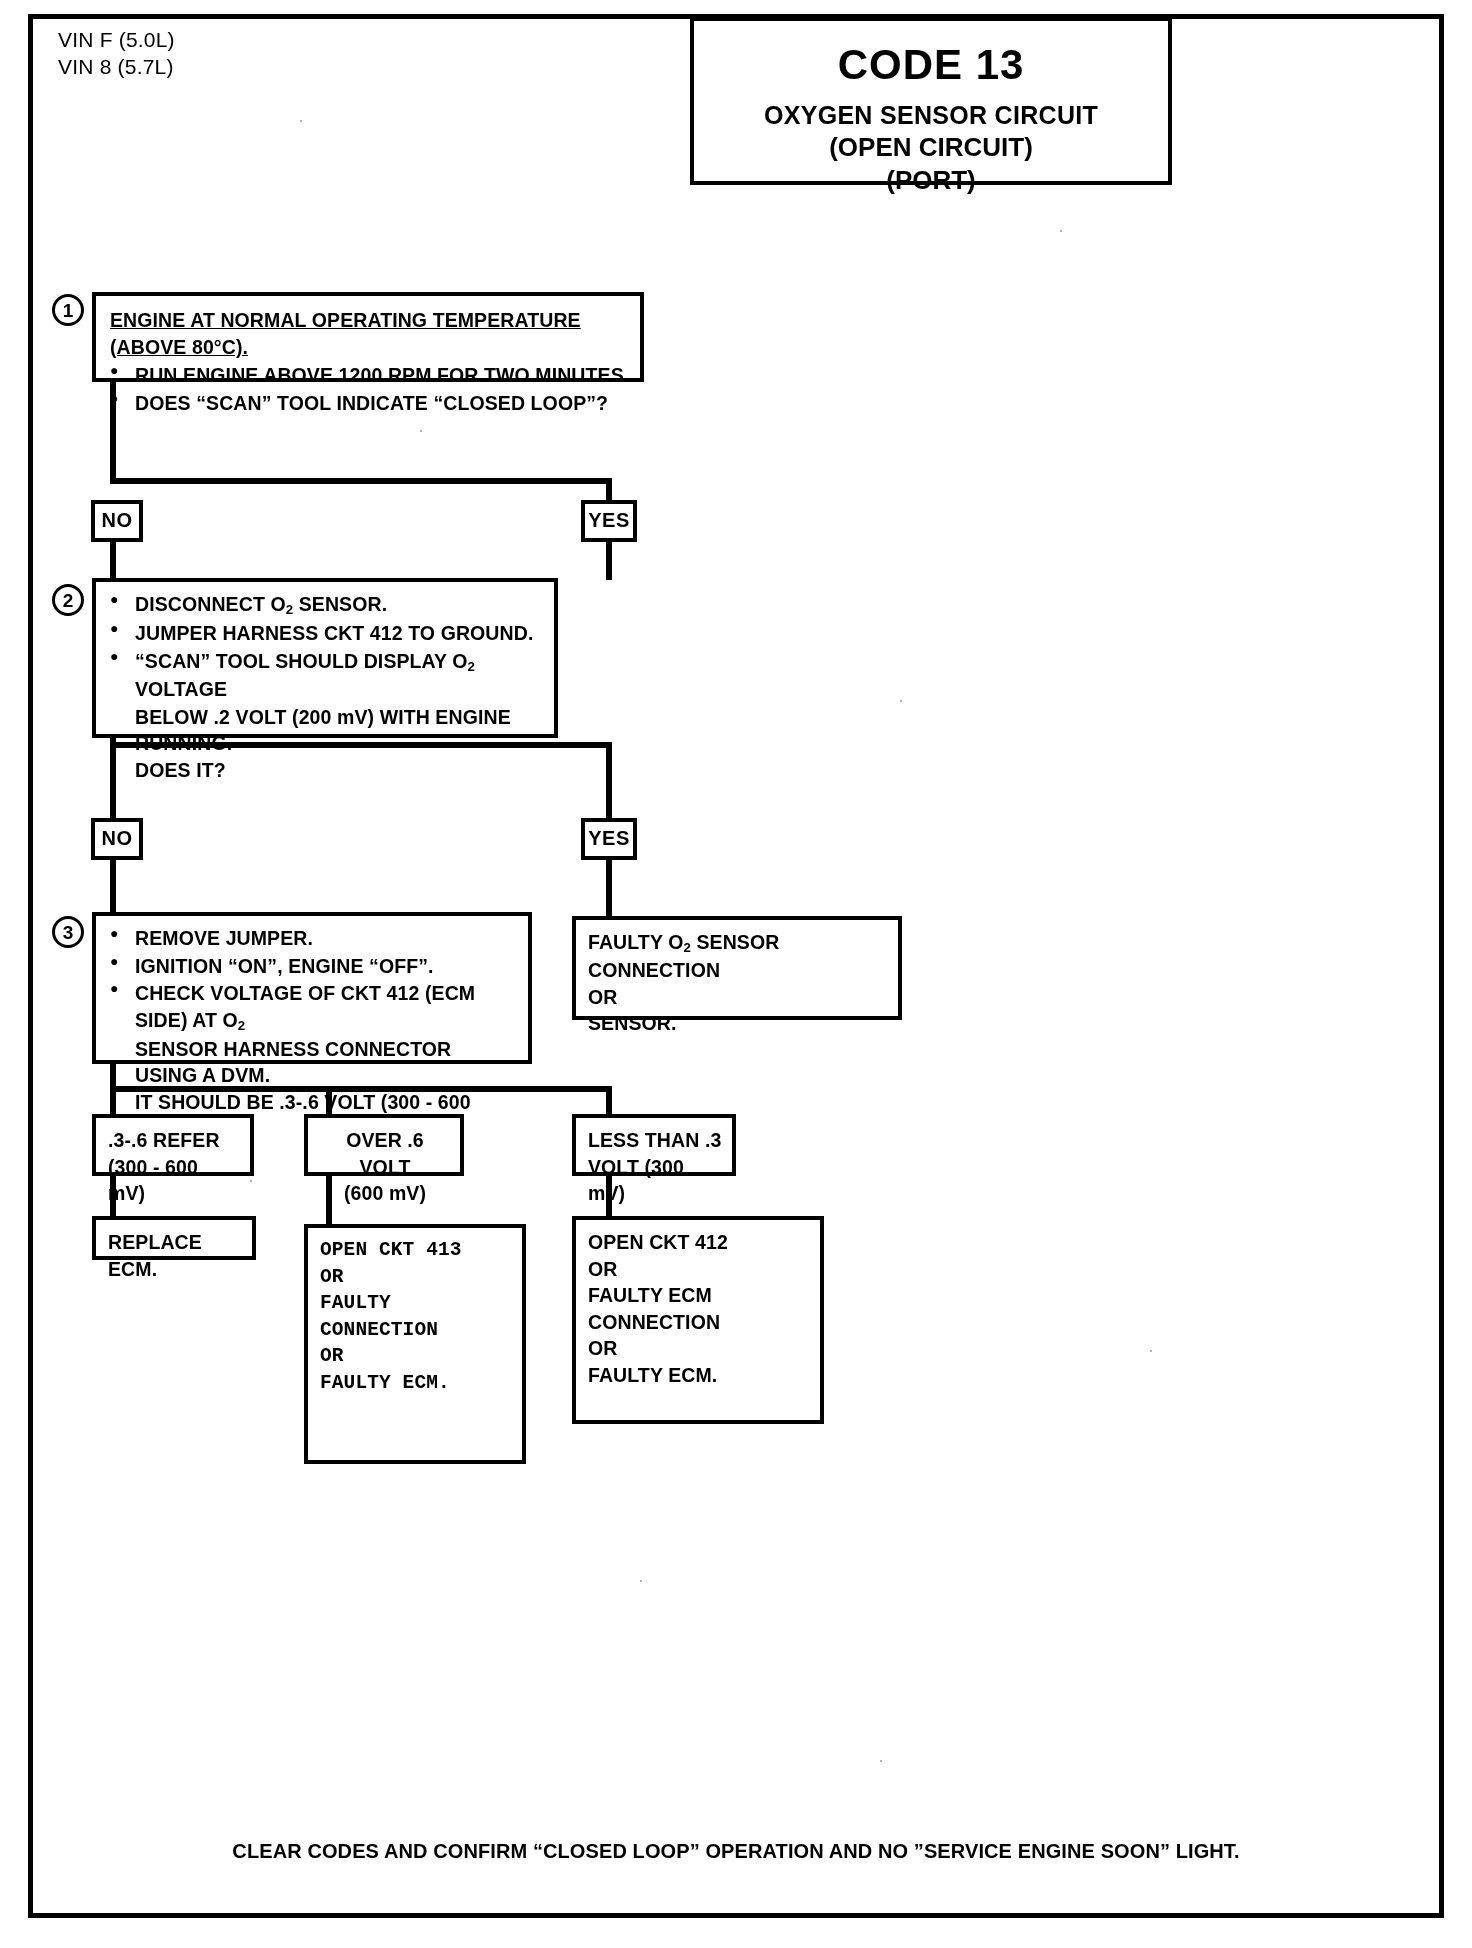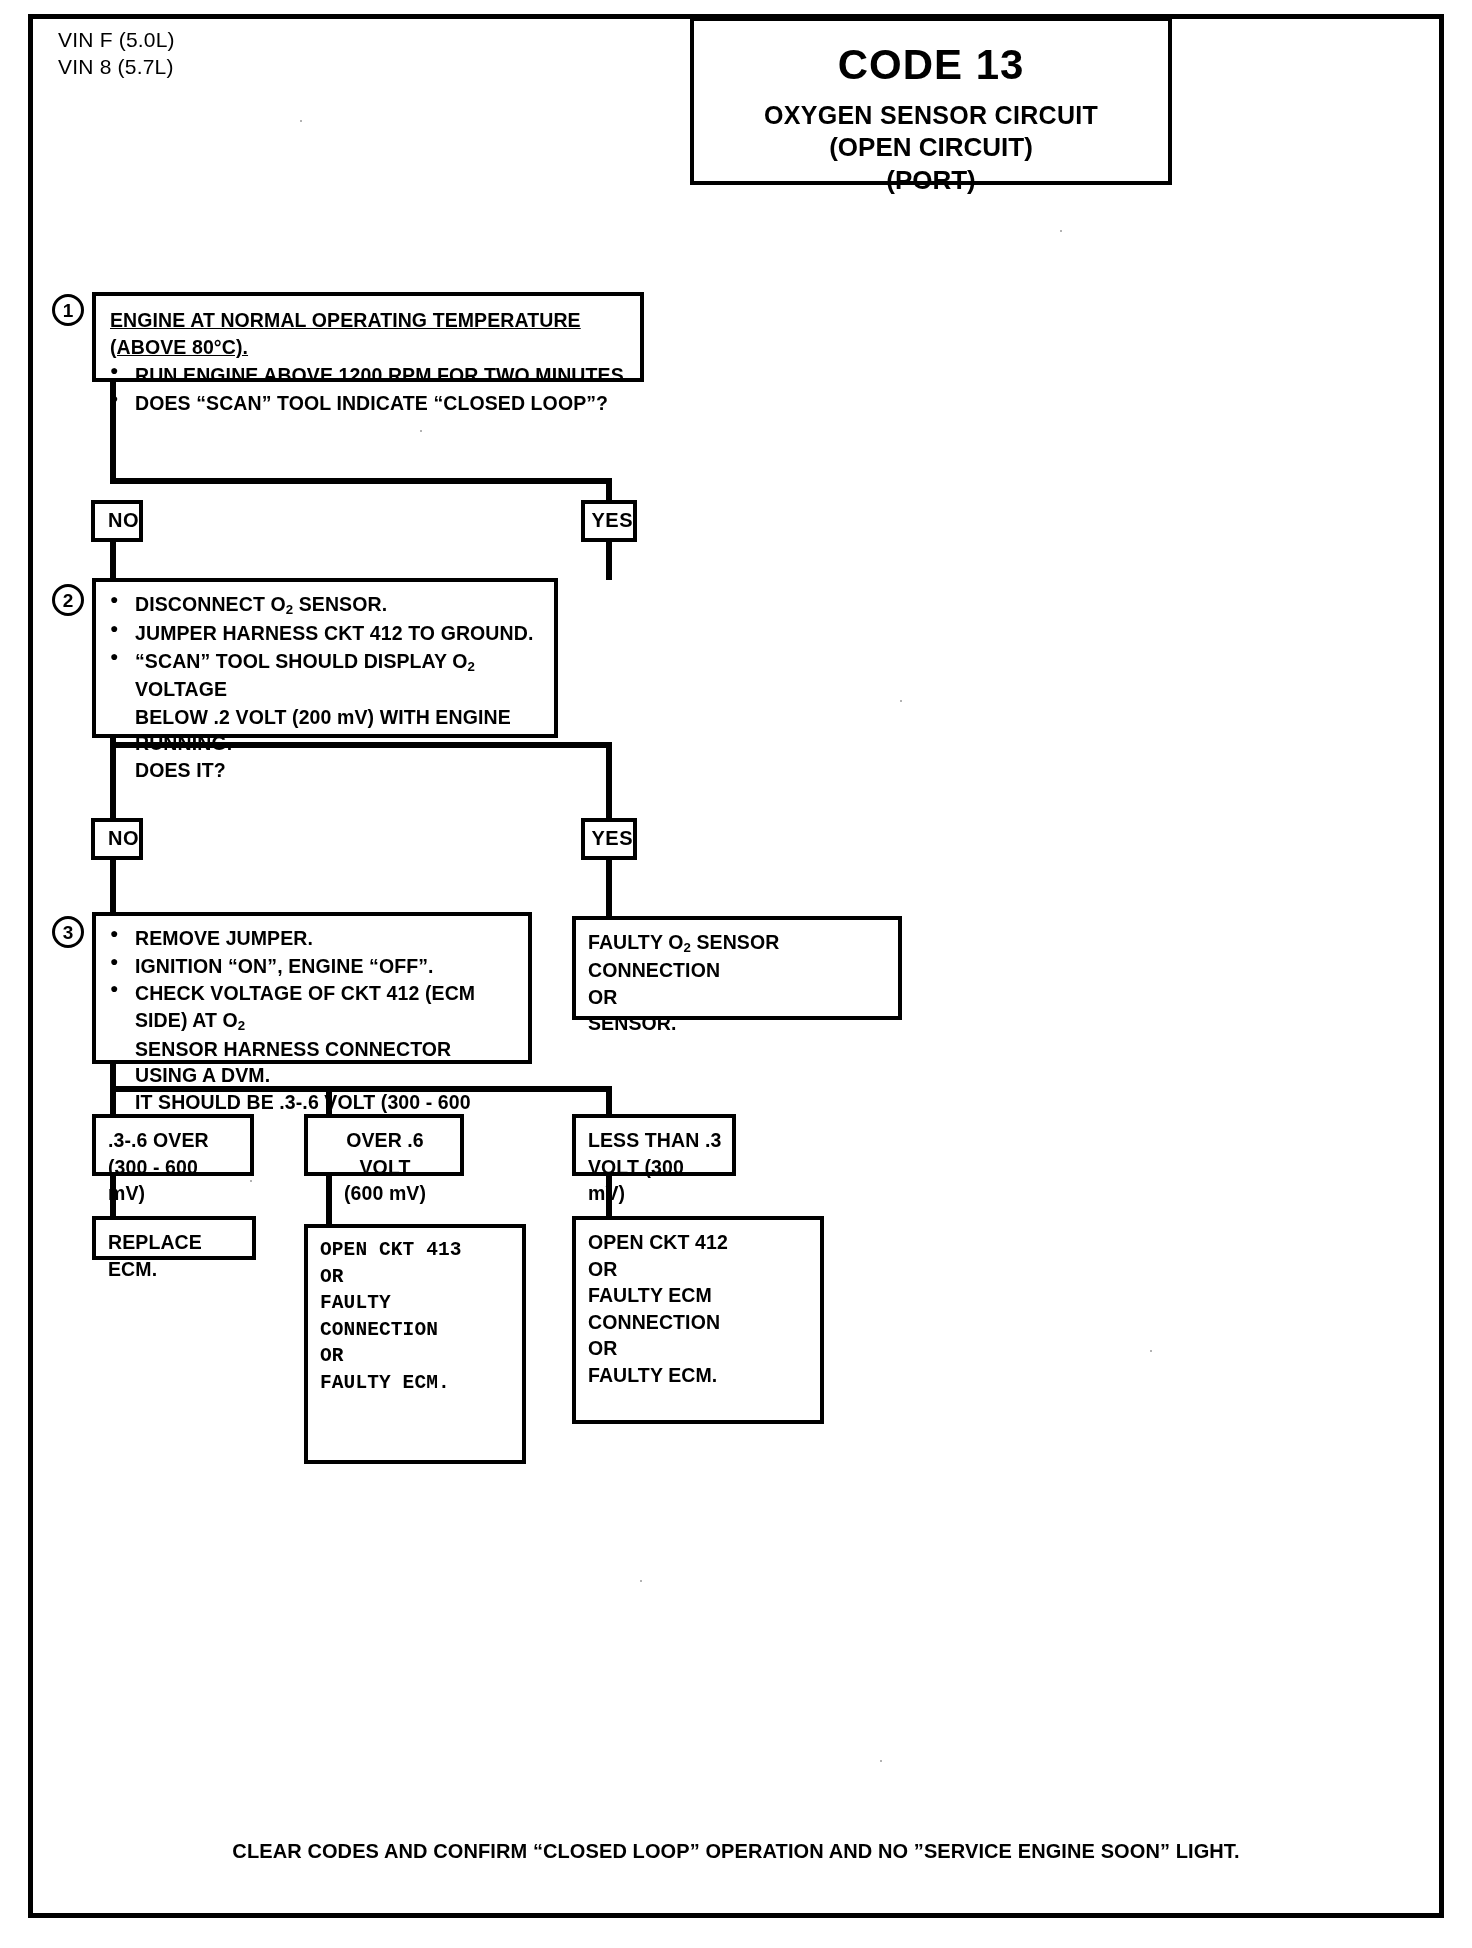--- a/index.html
+++ b/index.html
@@ -98,21 +98,21 @@
     line-height: 27px;
     background: #fff;
   }
   .yn-box {
     position: absolute;
     border: 4px solid #000;
     box-sizing: border-box;
     background: #fff;
     font-size: 20px;
     font-weight: bold;
-    text-align: right;
+    text-align: center;
     letter-spacing: 0.5px;
   }
   .yn-box span { display: block; margin-top: 5px; }
   .line {
     position: absolute;
     background: #000;
   }
   ul.bullets {
     margin: 0;
     padding: 0;
@@ -251,21 +251,21 @@
     </div>
   </div>
 
   <div class="line" style="left:110px;top:1064px;width:6px;height:50px;"></div>
   <div class="line" style="left:110px;top:1086px;width:502px;height:6px;"></div>
   <div class="line" style="left:326px;top:1086px;width:6px;height:28px;"></div>
   <div class="line" style="left:606px;top:1086px;width:6px;height:28px;"></div>
 
   <div class="box" style="left:92px;top:1114px;width:162px;height:62px;">
     <div class="inner">
-      <div>.3-.6 OVER</div>
+      <div>.3-.6 REFER</div>
       <div>(300 - 600 mV)</div>
     </div>
   </div>
   <div class="box" style="left:304px;top:1114px;width:160px;height:62px;text-align:center;">
     <div class="inner">
       <div>OVER  .6 VOLT</div>
       <div>(600 mV)</div>
     </div>
   </div>
   <div class="box" style="left:572px;top:1114px;width:164px;height:62px;">

